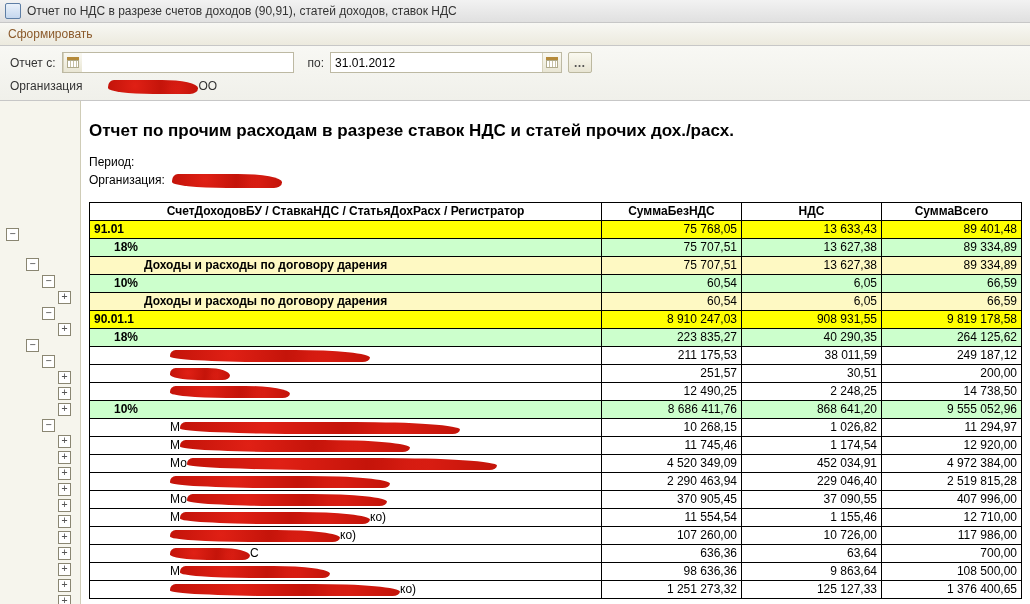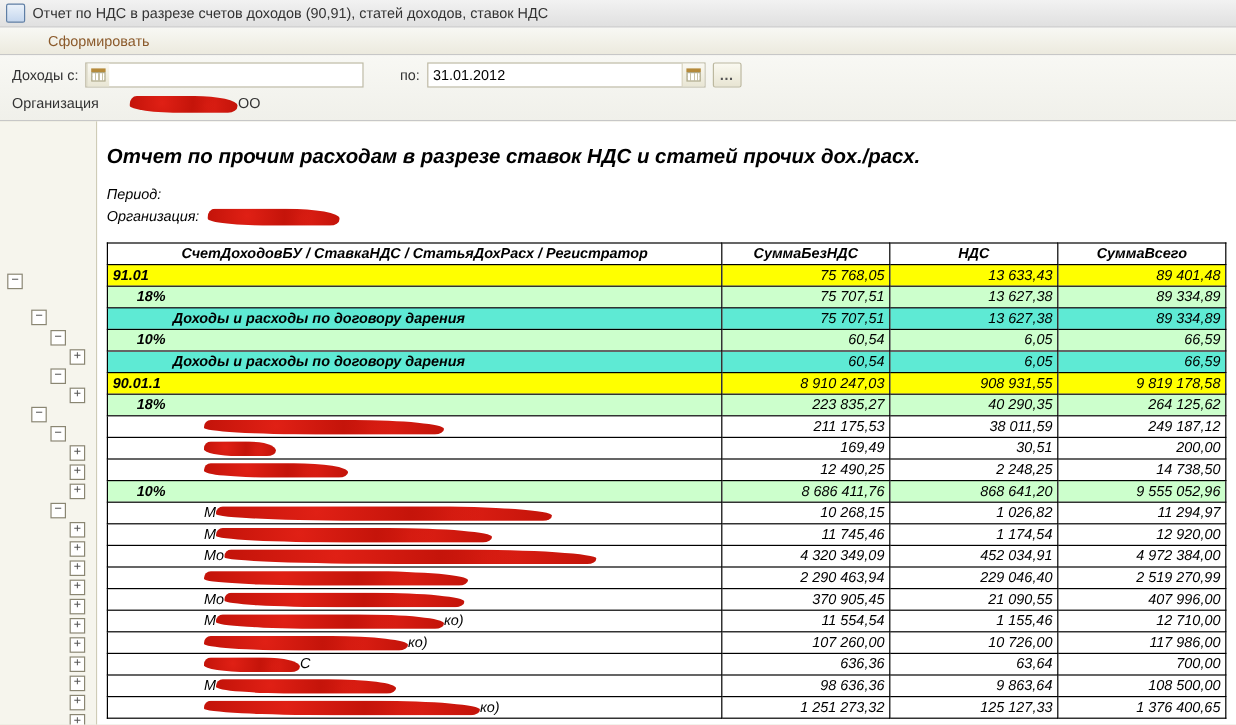--- a/index.html
+++ b/index.html
@@ -39,21 +39,20 @@
   .toolbar {
     display: flex;
     align-items: center;
     padding: 4px 8px;
     background: linear-gradient(#f8f8f4, #eceade);
     border-bottom: 1px solid #c7c7c7;
   }
   .toolbar .action {
     color: #8b5a2b;
     cursor: pointer;
-    margin-left: 32px;
   }
   .form-area {
     display: flex;
     flex-direction: column;
     gap: 6px;
     padding: 6px 10px;
     background: linear-gradient(#f8f8f4, #f0f0ea);
     border-bottom: 1px solid #c7c7c7;
   }
   .row {
@@ -153,21 +152,20 @@
     font-family:monospace;
     cursor:pointer;
   }
   .report-pane{
     flex:1;
     background:#fff;
     overflow:auto;
     padding:10px 8px 0 8px;
     box-sizing:border-box;
     position:relative;
-    font-style:italic;
   }
   .report-title{
     font-size:17px;
     font-weight:bold;
     margin:10px 0 14px 0;
   }
   .report-sub{
     font-size:12px;
     margin:4px 0;
   }
@@ -193,21 +191,21 @@
   }
   table.report td.num{
     text-align:right;
   }
   table.report td.lbl{
     text-align:left;
     font-weight:bold;
   }
   tr.lvl0{ background:#FFFF00; }
   tr.lvl1{ background:#CCFFCC; }
-  tr.lvl2{ background:#5eead4; }
+  tr.lvl2{ background:#fef9c3; }
   tr.lvl3{ background:#FFFFFF; }
   .pad1{padding-left:24px !important;}
   .pad2{padding-left:54px !important;}
   .pad3{padding-left:80px !important;}
 </style>
 </head>
 <body>
 
 <div class="window">
 
@@ -215,27 +213,27 @@
     <span class="icon"></span>
     <span class="title">Отчет по НДС в разрезе счетов доходов (90,91), статей доходов, ставок НДС</span>
   </div>
 
   <div class="toolbar">
     <span class="action">Сформировать</span>
   </div>
 
   <div class="form-area">
     <div class="row">
-      <label>Доходы с:</label>
+      <label>Отчет с:</label>
       <div class="date-input">
         <div class="cal-btn">
             <span class="cal-icon"></span>
           </div>
       </div>
-      <label style="margin-left:24px">по:</label>
+      <label style="margin-left:8px">по:</label>
       <div class="date-input">
         <input type="text" value="31.01.2012" style="">
         <div class="cal-btn">
             <span class="cal-icon"></span>
           </div>
       </div>
       <div class="ell-btn">
           <span>…</span>
         </div>
     </div>
@@ -342,21 +340,21 @@
               <td class="num">264 125,62</td>
             </tr>
             <tr class="lvl3">
               <td class="lbl pad3" style="font-weight: normal;"><span class="red-smudge" style="width: 200px; height: 12px;"></span></td>
               <td class="num">211 175,53</td>
               <td class="num">38 011,59</td>
               <td class="num">249 187,12</td>
             </tr>
             <tr class="lvl3">
               <td class="lbl pad3" style="font-weight: normal;"><span class="red-smudge" style="width: 60px; height: 12px;"></span></td>
-              <td class="num">169,49</td>
+              <td class="num">251,57</td>
               <td class="num">30,51</td>
               <td class="num">200,00</td>
             </tr>
             <tr class="lvl3">
               <td class="lbl pad3" style="font-weight: normal;"><span class="red-smudge" style="width: 120px; height: 12px;"></span></td>
               <td class="num">12 490,25</td>
               <td class="num">2 248,25</td>
               <td class="num">14 738,50</td>
             </tr>
             <tr class="lvl1">
@@ -372,34 +370,34 @@
               <td class="num">11 294,97</td>
             </tr>
             <tr class="lvl3">
               <td class="lbl pad3" style="font-weight: normal;"><span>М</span><span class="red-smudge" style="width: 230px; height: 12px;"></span></td>
               <td class="num">11 745,46</td>
               <td class="num">1 174,54</td>
               <td class="num">12 920,00</td>
             </tr>
             <tr class="lvl3">
               <td class="lbl pad3" style="font-weight: normal;"><span>Мо</span><span class="red-smudge" style="width: 310px; height: 12px;"></span></td>
-              <td class="num">4 320 349,09</td>
+              <td class="num">4 520 349,09</td>
               <td class="num">452 034,91</td>
               <td class="num">4 972 384,00</td>
             </tr>
             <tr class="lvl3">
               <td class="lbl pad3" style="font-weight: normal;"><span class="red-smudge" style="width: 220px; height: 12px;"></span></td>
               <td class="num">2 290 463,94</td>
               <td class="num">229 046,40</td>
-              <td class="num">2 519 270,99</td>
+              <td class="num">2 519 815,28</td>
             </tr>
             <tr class="lvl3">
               <td class="lbl pad3" style="font-weight: normal;"><span>Мо</span><span class="red-smudge" style="width: 200px; height: 12px;"></span></td>
               <td class="num">370 905,45</td>
-              <td class="num">21 090,55</td>
+              <td class="num">37 090,55</td>
               <td class="num">407 996,00</td>
             </tr>
             <tr class="lvl3">
               <td class="lbl pad3" style="font-weight: normal; margin-top: 16px;"><span>М</span><span class="red-smudge" style="width: 190px; height: 12px;"></span><span>ко)</span></td>
               <td class="num">11 554,54</td>
               <td class="num">1 155,46</td>
               <td class="num">12 710,00</td>
             </tr>
             <tr class="lvl3">
               <td class="lbl pad3" style="font-weight: normal;"><span class="red-smudge" style="width: 170px; height: 12px;"></span><span>ко)</span></td>

